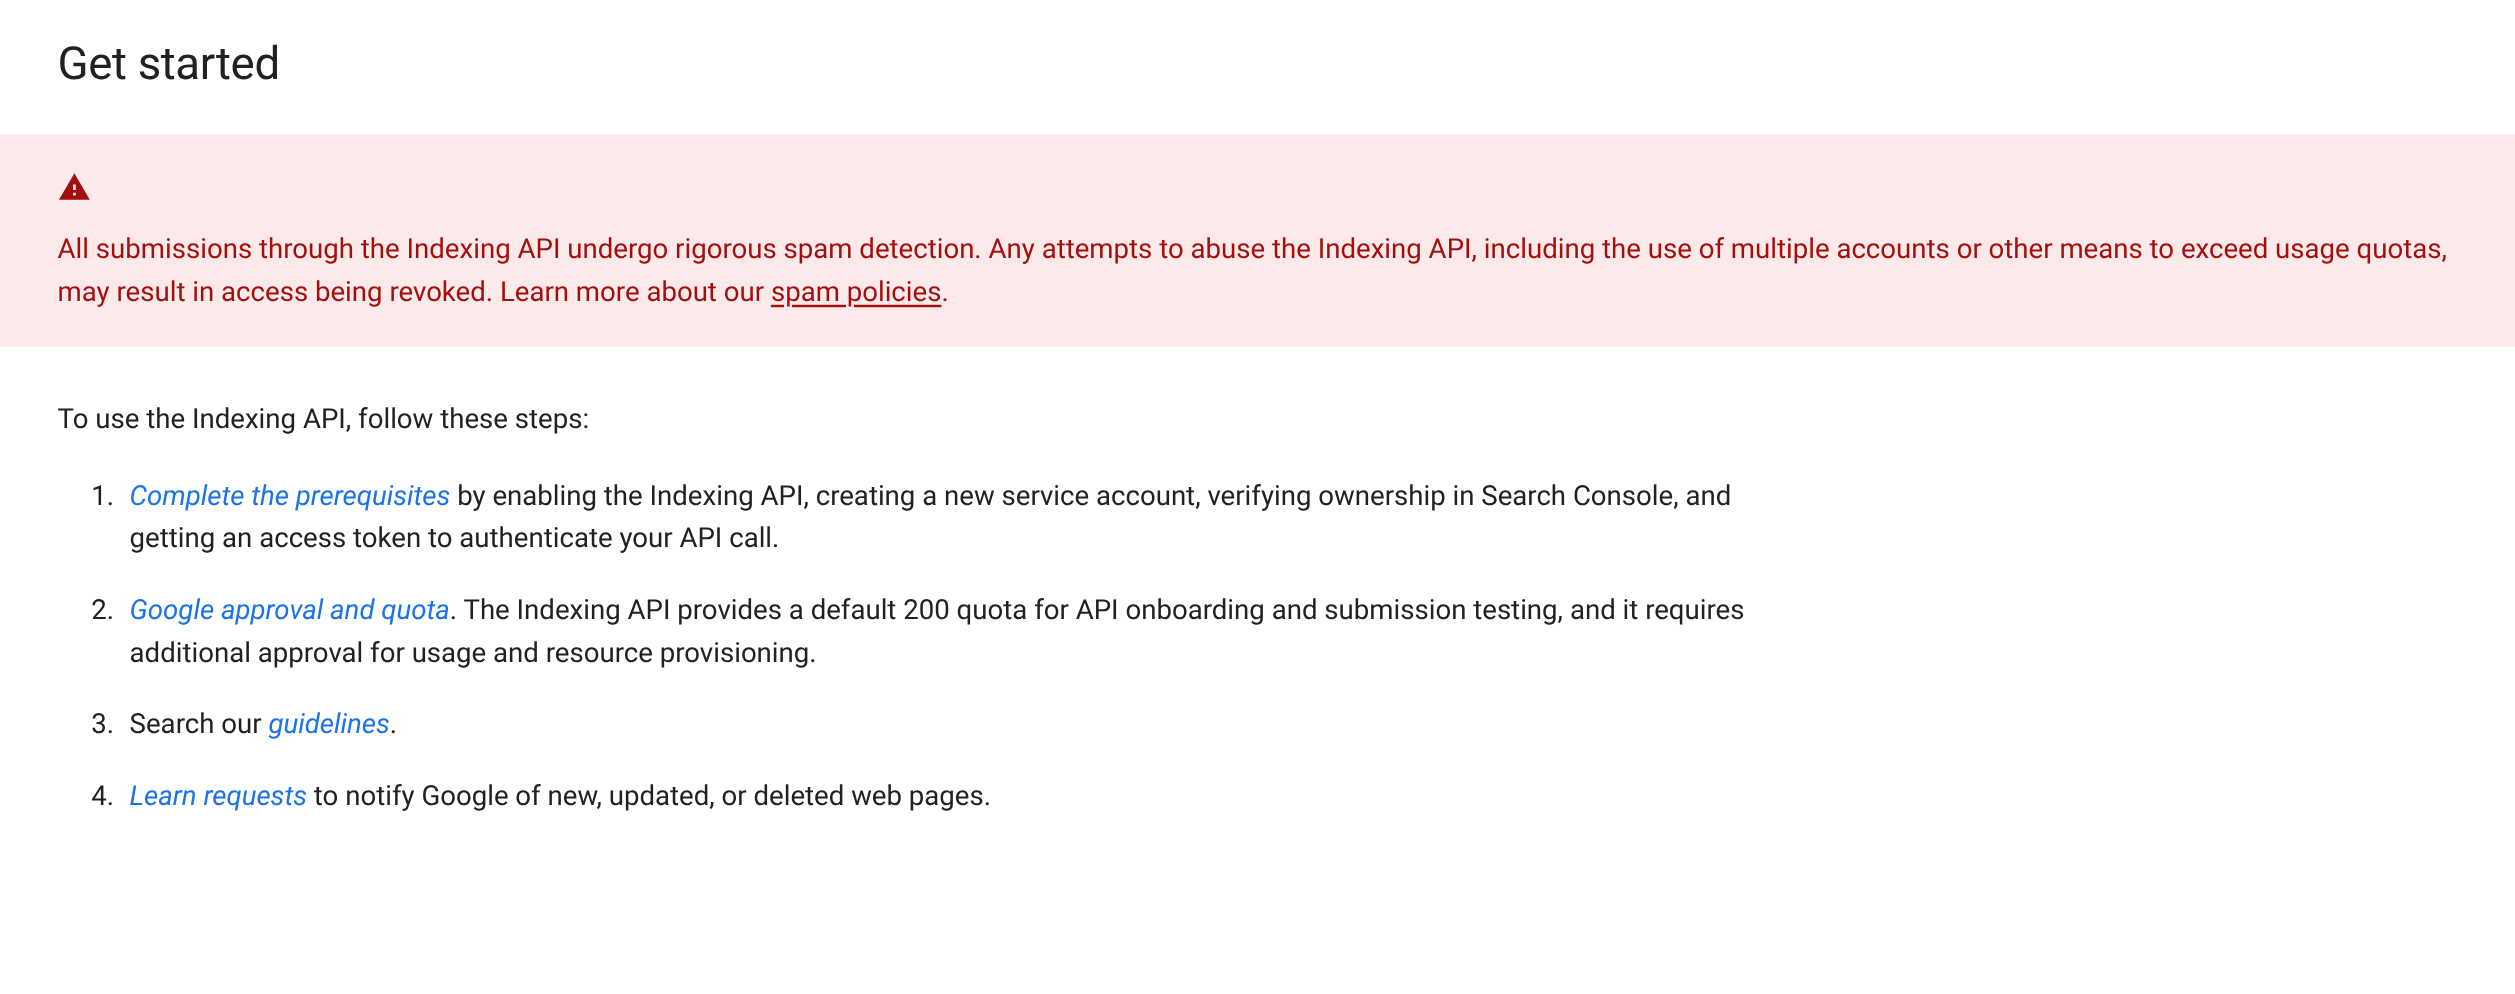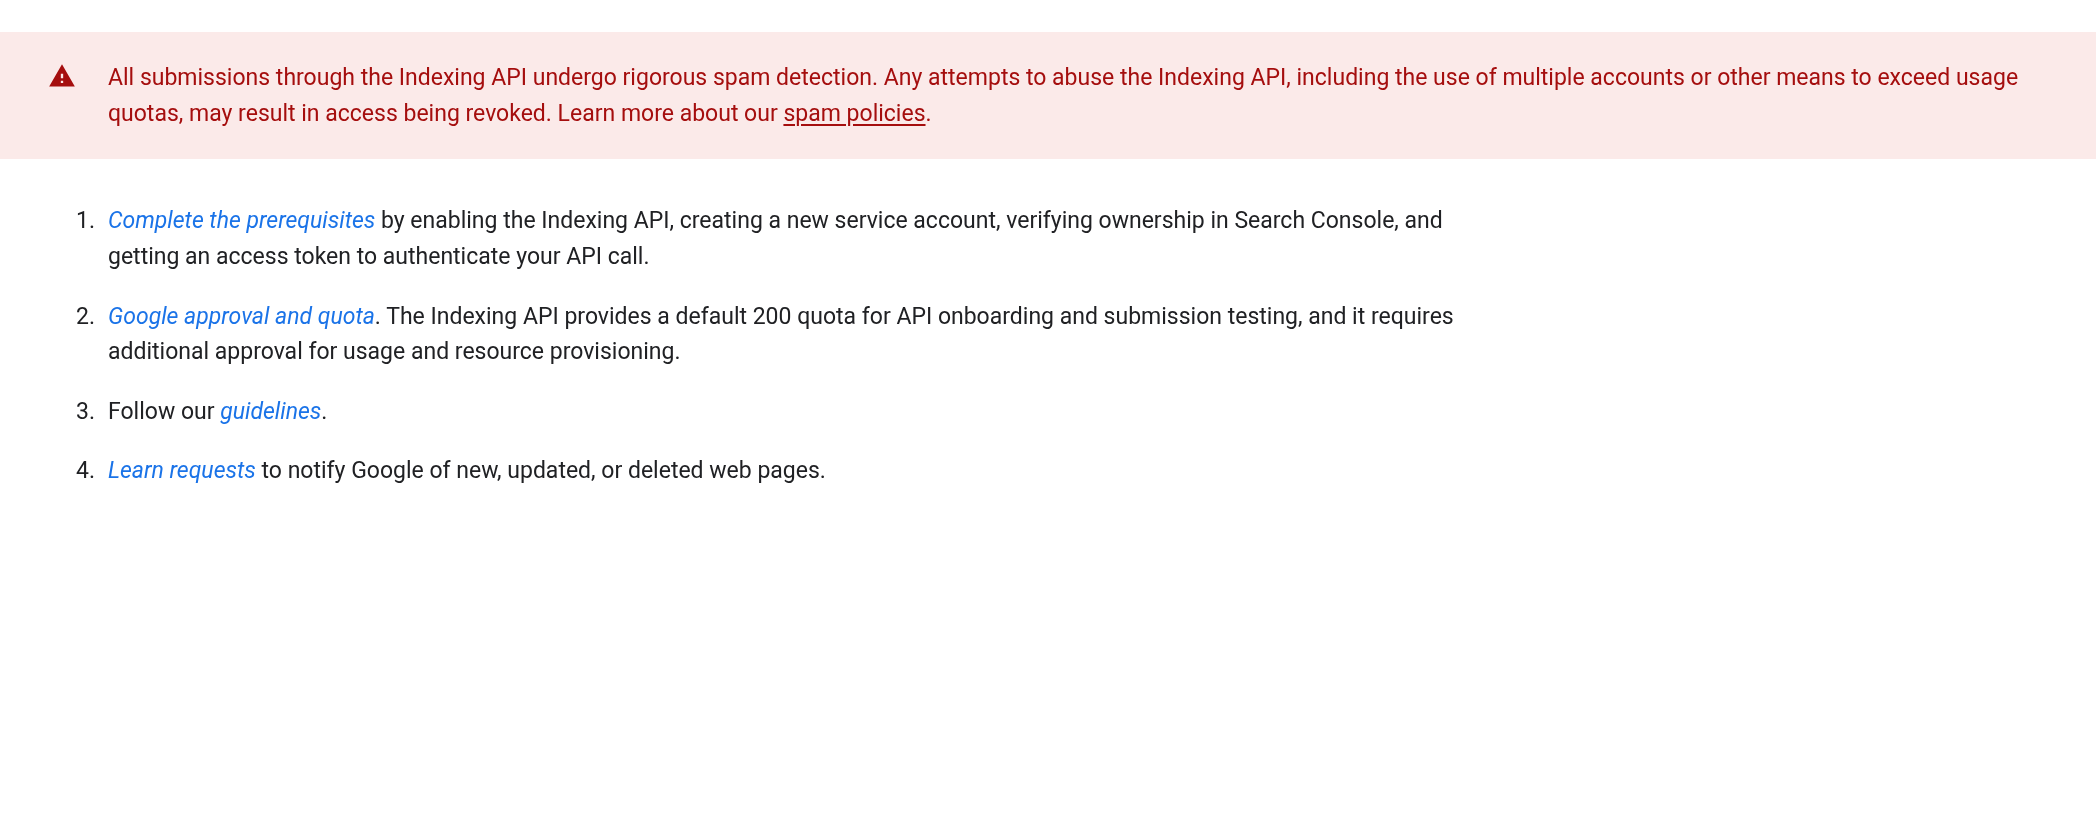--- a/index.html
+++ b/index.html
@@ -23,21 +23,22 @@
     color: #202124;
     margin-bottom: 36px;
     letter-spacing: -0.3px;
   }
   .warning-box {
     background: #fbeae9;
     margin: 0 -48px 44px -48px;
     padding: 28px 48px 28px 48px;
     display: flex;
     align-items: flex-start;
-    gap: 32px;
+    gap: 20px;
+    flex-direction: column;
   }
   .warn-icon {
     flex-shrink: 0;
     margin-top: 2px;
     color: #a50e0e;
   }
   .warn-icon svg {
     width: 28px;
     height: 28px;
     display: block;
@@ -86,40 +87,42 @@
   ol.steps a {
     color: #1a73e8;
     text-decoration: none;
     font-style: italic;
   }
 </style>
 </head>
 <body>
 
 <div class="content">
+  <h2 class="heading">Get started</h2>
 
   <div class="warning-box">
     <span class="warn-icon">
       <svg viewBox="0 0 24 24">
           <path d="M1 21h22L12 2 1 21zm12-3h-2v-2h2v2zm0-4h-2v-4h2v4z"></path>
         </svg>
     </span>
     <p class="warn-text">
       <span>All submissions through the Indexing API undergo rigorous spam detection. Any attempts to abuse the Indexing API, including the use of multiple accounts or other means to exceed usage quotas, may result in access being revoked. Learn more about our </span><a href="#">spam policies</a><span>.</span>
     </p>
   </div>
 
+  <p class="intro">To use the Indexing API, follow these steps:</p>
 
   <ol class="steps">
     <li>
       <a href="#">Complete the prerequisites</a><span> by enabling the Indexing API, creating a new service account, verifying ownership in Search Console, and getting an access token to authenticate your API call.</span>
     </li>
     <li>
       <a href="#">Google approval and quota</a><span>. The Indexing API provides a default 200 quota for API onboarding and submission testing, and it requires additional approval for usage and resource provisioning.</span>
     </li>
     <li>
-      <span>Follow our </span><a href="#">guidelines</a><span>.</span>
+      <span>Search our </span><a href="#">guidelines</a><span>.</span>
     </li>
     <li>
       <a href="#">Learn requests</a><span> to notify Google of new, updated, or deleted web pages.</span>
     </li>
   </ol>
 </div>
 
 </body></html>

